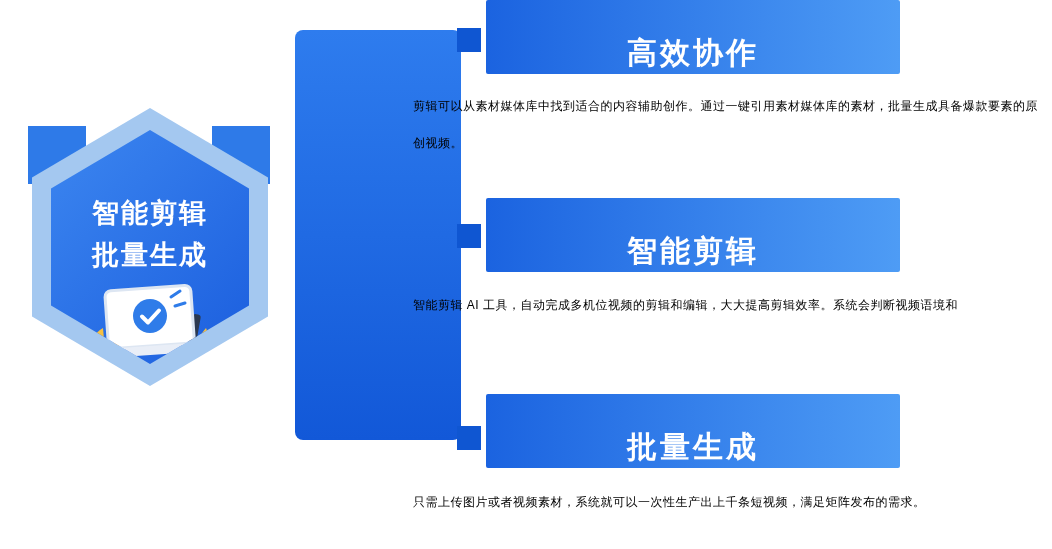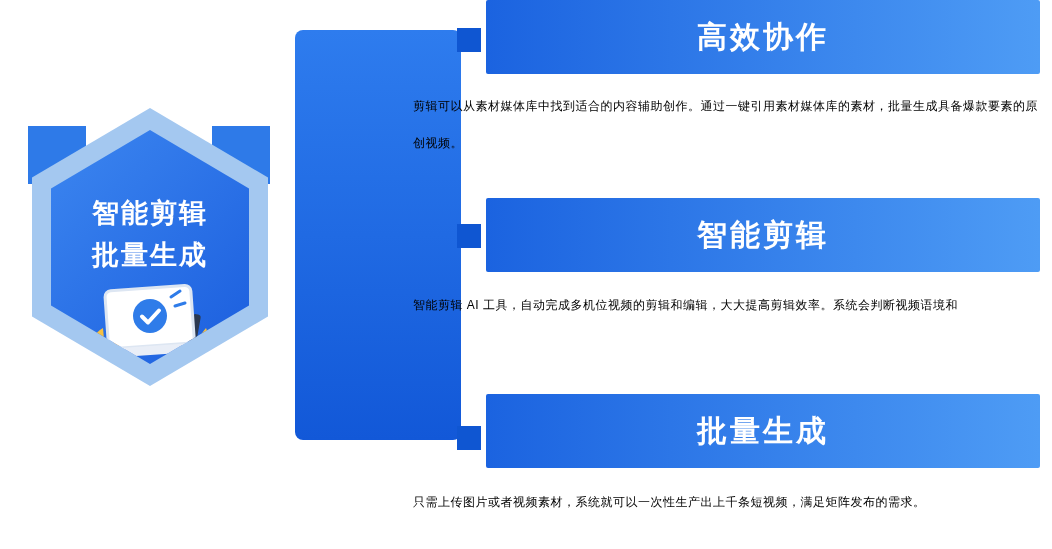--- a/index.html
+++ b/index.html
@@ -77,25 +77,25 @@
     z-index: 1;
   }
   .connector.c1 { top: 28px; }
   .connector.c2 { top: 224px; }
   .connector.c3 { top: 426px; }
 
   
   .section-bar {
     position: absolute;
     left: 486px;
-    width: 554px; height: 74px;
+    width: 414px; height: 74px;
     background: linear-gradient(90deg, #1b63e0 0%, #4e9cf5 100%);
     border-radius: 2px;
     display: flex;
-    align-items: center;
+    align-items: flex-end;
     justify-content: center;
     z-index: 2;
   }
   .section-bar.b1 { top: 0; }
   .section-bar.b2 { top: 198px; }
   .section-bar.b3 { top: 394px; }
   .section-bar .section-title {
     color: #ffffff;
     font-size: 30px;
     font-weight: 700;

